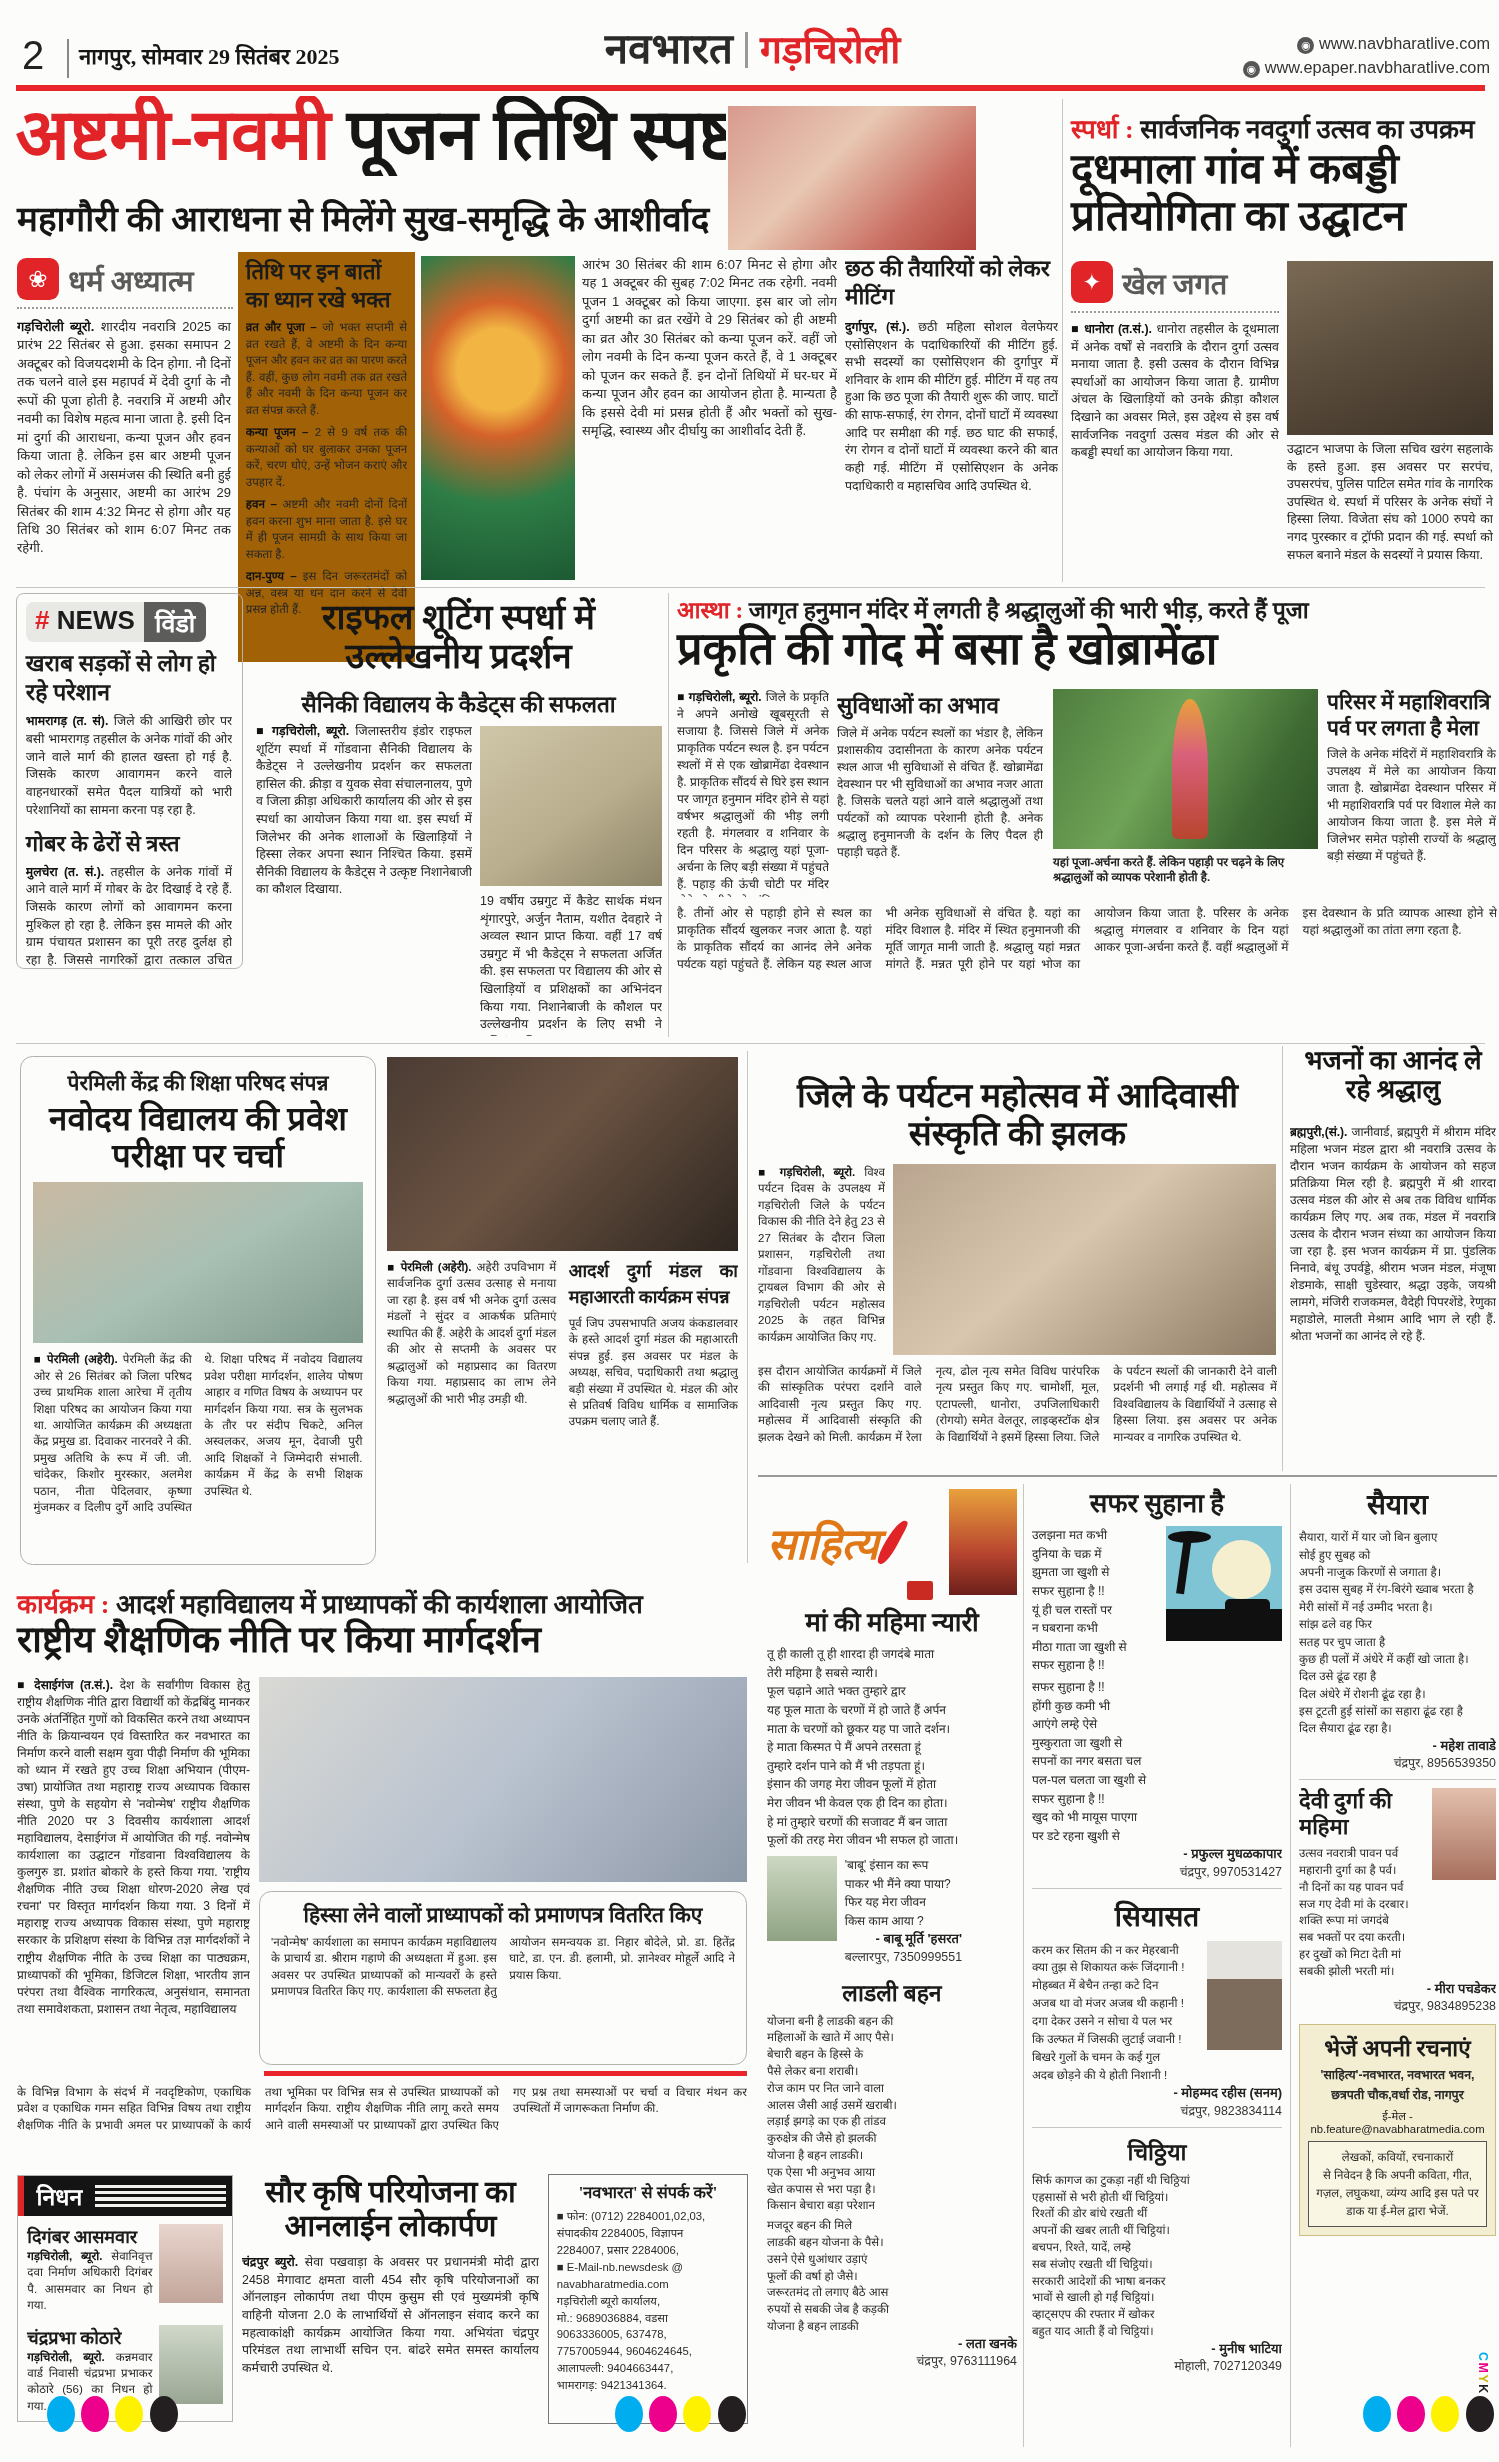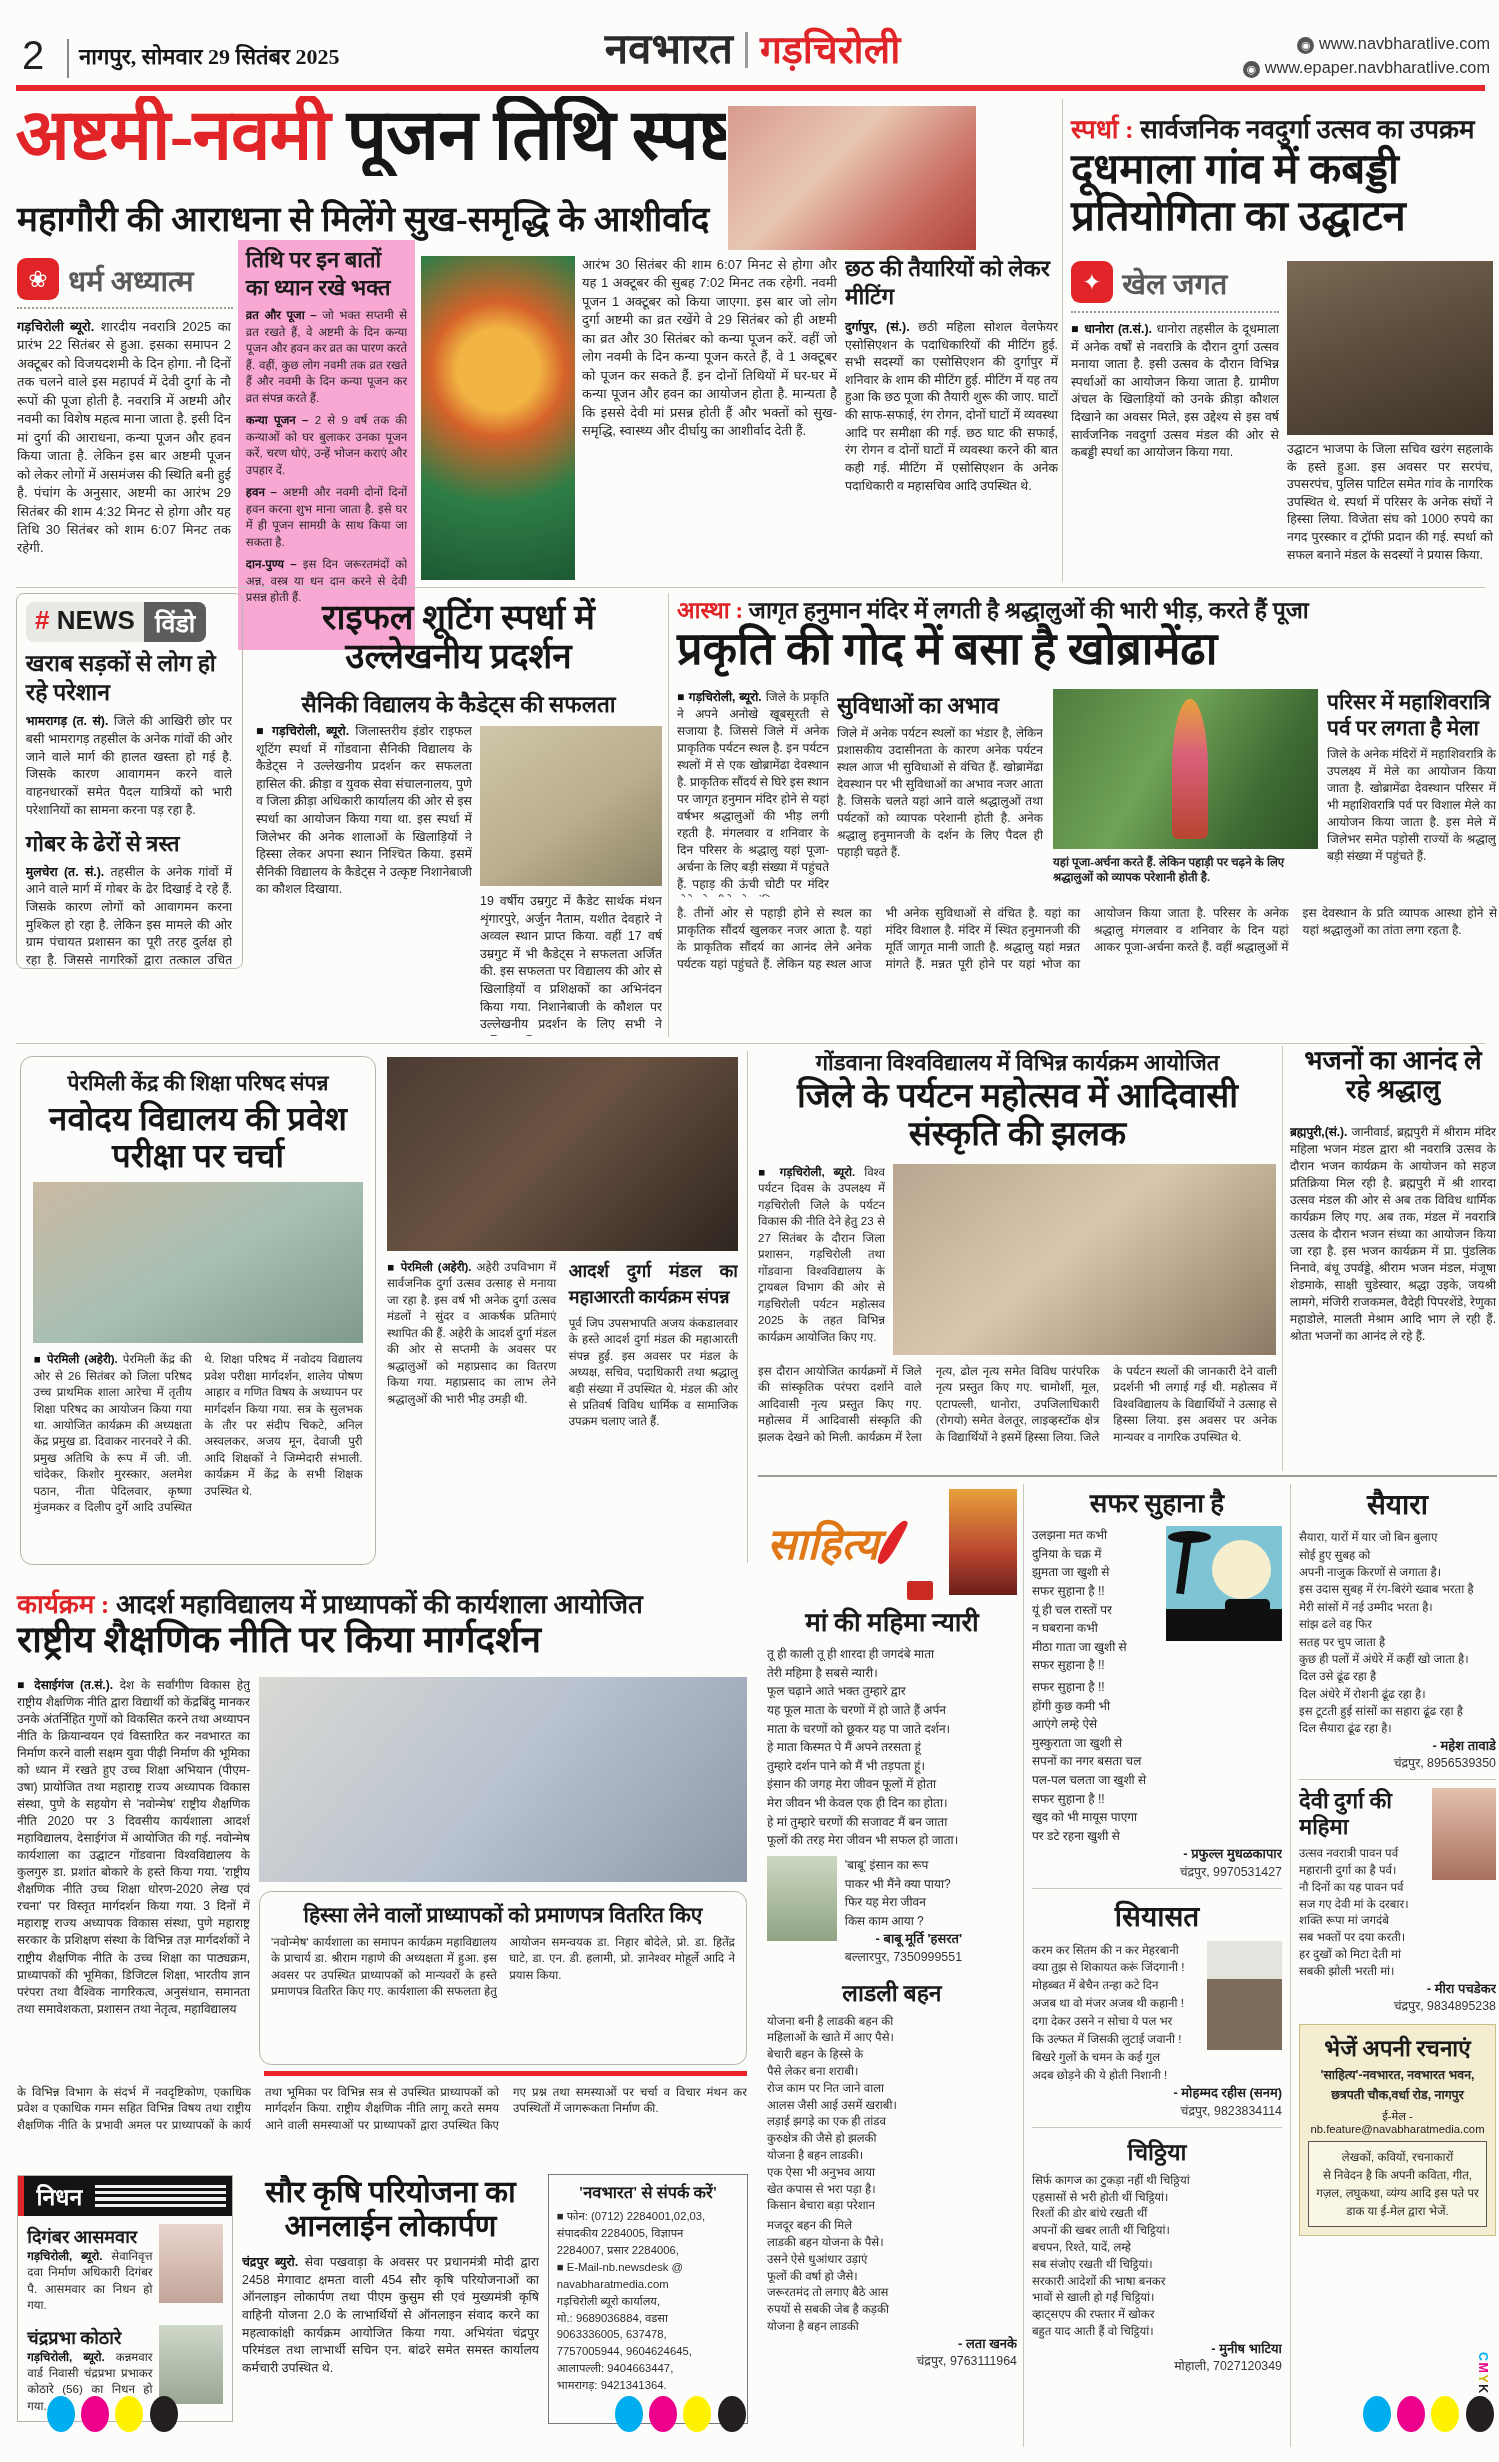--- a/index.html
+++ b/index.html
@@ -63,21 +63,21 @@
   <div class="abs badge" style="left:17px;top:258px;width:217px;">
     <span class="ic">❀</span>
     <span class="bt">धर्म अध्यात्म</span>
   </div>
   <div class="abs dotted" style="left:17px;top:307px;width:216px;"></div>
   <div class="abs body-txt" style="left:17px;top:318px;width:214px;height:262px;font-size:13px;">
     <span class="dl">गड़चिरोली ब्यूरो.</span>
     <span>शारदीय नवरात्रि 2025 का प्रारंभ 22 सितंबर से हुआ. इसका समापन 2 अक्टूबर को विजयदशमी के दिन होगा. नौ दिनों तक चलने वाले इस महापर्व में देवी दुर्गा के नौ रूपों की पूजा होती है. नवरात्रि में अष्टमी और नवमी का विशेष महत्व माना जाता है. इसी दिन मां दुर्गा की आराधना, कन्या पूजन और हवन किया जाता है. लेकिन इस बार अष्टमी पूजन को लेकर लोगों में असमंजस की स्थिति बनी हुई है. पंचांग के अनुसार, अष्टमी का आरंभ 29 सितंबर की शाम 4:32 मिनट से होगा और यह तिथि 30 सितंबर को शाम 6:07 मिनट तक रहेगी.</span>
   </div>
 
-  <div class="abs" style="left:238px;top:240px;width:177px;height:410px;background:#f9a8d4;padding:6.2px 7.8px;box-sizing:border-box;overflow:hidden;">
+  <div class="abs" style="left:238px;top:252px;width:177px;height:410px;background:#a16207;padding:6.2px 7.8px;box-sizing:border-box;overflow:hidden;">
     <h3 class="subhd" style="font-size:22px;line-height:1.25;margin-bottom:6.2px;">तिथि पर इन बातों का ध्यान रखे भक्त</h3>
     <p class="body-txt" style="font-size:11.6px;margin:0 0 6.2px;"><span class="dl">व्रत और पूजा – </span><span>जो भक्त सप्तमी से व्रत रखते हैं, वे अष्टमी के दिन कन्या पूजन और हवन कर व्रत का पारण करते हैं. वहीं, कुछ लोग नवमी तक व्रत रखते हैं और नवमी के दिन कन्या पूजन कर व्रत संपन्न करते हैं.</span></p>
     <p class="body-txt" style="font-size:11.6px;margin:0 0 6.2px;"><span class="dl">कन्या पूजन – </span><span>2 से 9 वर्ष तक की कन्याओं को घर बुलाकर उनका पूजन करें, चरण धोएं, उन्हें भोजन कराएं और उपहार दें.</span></p>
     <p class="body-txt" style="font-size:11.6px;margin:0 0 6.2px;"><span class="dl">हवन – </span><span>अष्टमी और नवमी दोनों दिनों हवन करना शुभ माना जाता है. इसे घर में ही पूजन सामग्री के साथ किया जा सकता है.</span></p>
     <p class="body-txt" style="font-size:11.6px;margin:0;"><span class="dl">दान-पुण्य – </span><span>इस दिन जरूरतमंदों को अन्न, वस्त्र या धन दान करने से देवी प्रसन्न होती हैं.</span></p>
   </div>
 
   <div class="abs ph" style="left:421px;top:256px;width:154px;height:324px;background:radial-gradient(circle at 50% 35%,#f2b544 0 18%,#d4622a 30%,#2e7d46 60%,#1d5a33);"></div>
 
   <div class="abs body-txt" style="left:582px;top:256px;width:255px;height:324px;font-size:13px;">आरंभ 30 सितंबर की शाम 6:07 मिनट से होगा और यह 1 अक्टूबर की सुबह 7:02 मिनट तक रहेगी. नवमी पूजन 1 अक्टूबर को किया जाएगा. इस बार जो लोग दुर्गा अष्टमी का व्रत रखेंगे वे 29 सितंबर को ही अष्टमी का व्रत और 30 सितंबर को कन्या पूजन करें. वहीं जो लोग नवमी के दिन कन्या पूजन करते हैं, वे 1 अक्टूबर को पूजन कर सकते हैं. इन दोनों तिथियों में घर-घर में कन्या पूजन और हवन का आयोजन होता है. मान्यता है कि इससे देवी मां प्रसन्न होती हैं और भक्तों को सुख-समृद्धि, स्वास्थ्य और दीर्घायु का आशीर्वाद देती हैं.</div>
@@ -182,21 +182,20 @@
     <div class="body-txt cols2" style="font-size:11.6px;margin-top:7.8px;height:233px;">
       <span class="dl">■ पेरमिली (अहेरी).</span>
       <span>अहेरी उपविभाग में सार्वजनिक दुर्गा उत्सव उत्साह से मनाया जा रहा है. इस वर्ष भी अनेक दुर्गा उत्सव मंडलों ने सुंदर व आकर्षक प्रतिमाएं स्थापित की हैं. अहेरी के आदर्श दुर्गा मंडल की ओर से सप्तमी के अवसर पर श्रद्धालुओं को महाप्रसाद का वितरण किया गया. महाप्रसाद का लाभ लेने श्रद्धालुओं की भारी भीड़ उमड़ी थी.</span>
       <h4 class="subhd" style="font-size:18px;margin:7.8px 0 4.7px;">आदर्श दुर्गा मंडल का महाआरती कार्यक्रम संपन्न</h4>
       <span>पूर्व जिप उपसभापति अजय कंकडालवार के हस्ते आदर्श दुर्गा मंडल की महाआरती संपन्न हुई. इस अवसर पर मंडल के अध्यक्ष, सचिव, पदाधिकारी तथा श्रद्धालु बड़ी संख्या में उपस्थित थे. मंडल की ओर से प्रतिवर्ष विविध धार्मिक व सामाजिक उपक्रम चलाए जाते हैं.</span>
     </div>
   </div>
 
   <div class="abs vrule" style="left:747px;top:1051px;height:512px;"></div>
 
-  <div class="abs kick" style="left:758px;top:1046px;width:519px;font-size:22px;text-align:center;">गोंडवाना विश्वविद्यालय में विभिन्न कार्यक्रम आयोजित</div>
   <div class="abs hl" style="left:758px;top:1077px;width:519px;font-size:34px;text-align:center;">जिले के पर्यटन महोत्सव में आदिवासी संस्कृति की झलक</div>
   <div class="abs body-txt" style="left:758px;top:1164px;width:127px;height:191px;font-size:11.6px;">
     <span class="dl">■ गड़चिरोली, ब्यूरो.</span>
     <span>विश्व पर्यटन दिवस के उपलक्ष्य में गड़चिरोली जिले के पर्यटन विकास की नीति देने हेतु 23 से 27 सितंबर के दौरान जिला प्रशासन, गड़चिरोली तथा गोंडवाना विश्वविद्यालय के ट्रायबल विभाग की ओर से गड़चिरोली पर्यटन महोत्सव 2025 के तहत विभिन्न कार्यक्रम आयोजित किए गए.</span>
   </div>
   <div class="abs ph" style="left:893px;top:1164px;width:383px;height:191px;background:linear-gradient(140deg,#b9a58f,#d8c7ae 45%,#8d7a64);"></div>
   <div class="abs body-txt cols3" style="left:758px;top:1363px;width:519px;height:107px;font-size:11.6px;">इस दौरान आयोजित कार्यक्रमों में जिले की सांस्कृतिक परंपरा दर्शाने वाले आदिवासी नृत्य प्रस्तुत किए गए. महोत्सव में आदिवासी संस्कृति की झलक देखने को मिली. कार्यक्रम में रेला नृत्य, ढोल नृत्य समेत विविध पारंपरिक नृत्य प्रस्तुत किए गए. चामोर्शी, मूल, एटापल्ली, धानोरा, उपजिलाधिकारी (रोगयो) समेत वेलतूर, लाइव्हस्टॉक क्षेत्र के विद्यार्थियों ने इसमें हिस्सा लिया. जिले के पर्यटन स्थलों की जानकारी देने वाली प्रदर्शनी भी लगाई गई थी. महोत्सव में विश्वविद्यालय के विद्यार्थियों ने उत्साह से हिस्सा लिया. इस अवसर पर अनेक मान्यवर व नागरिक उपस्थित थे.</div>
 
   <div class="abs vrule" style="left:1282px;top:1046px;height:425px;"></div>
 

